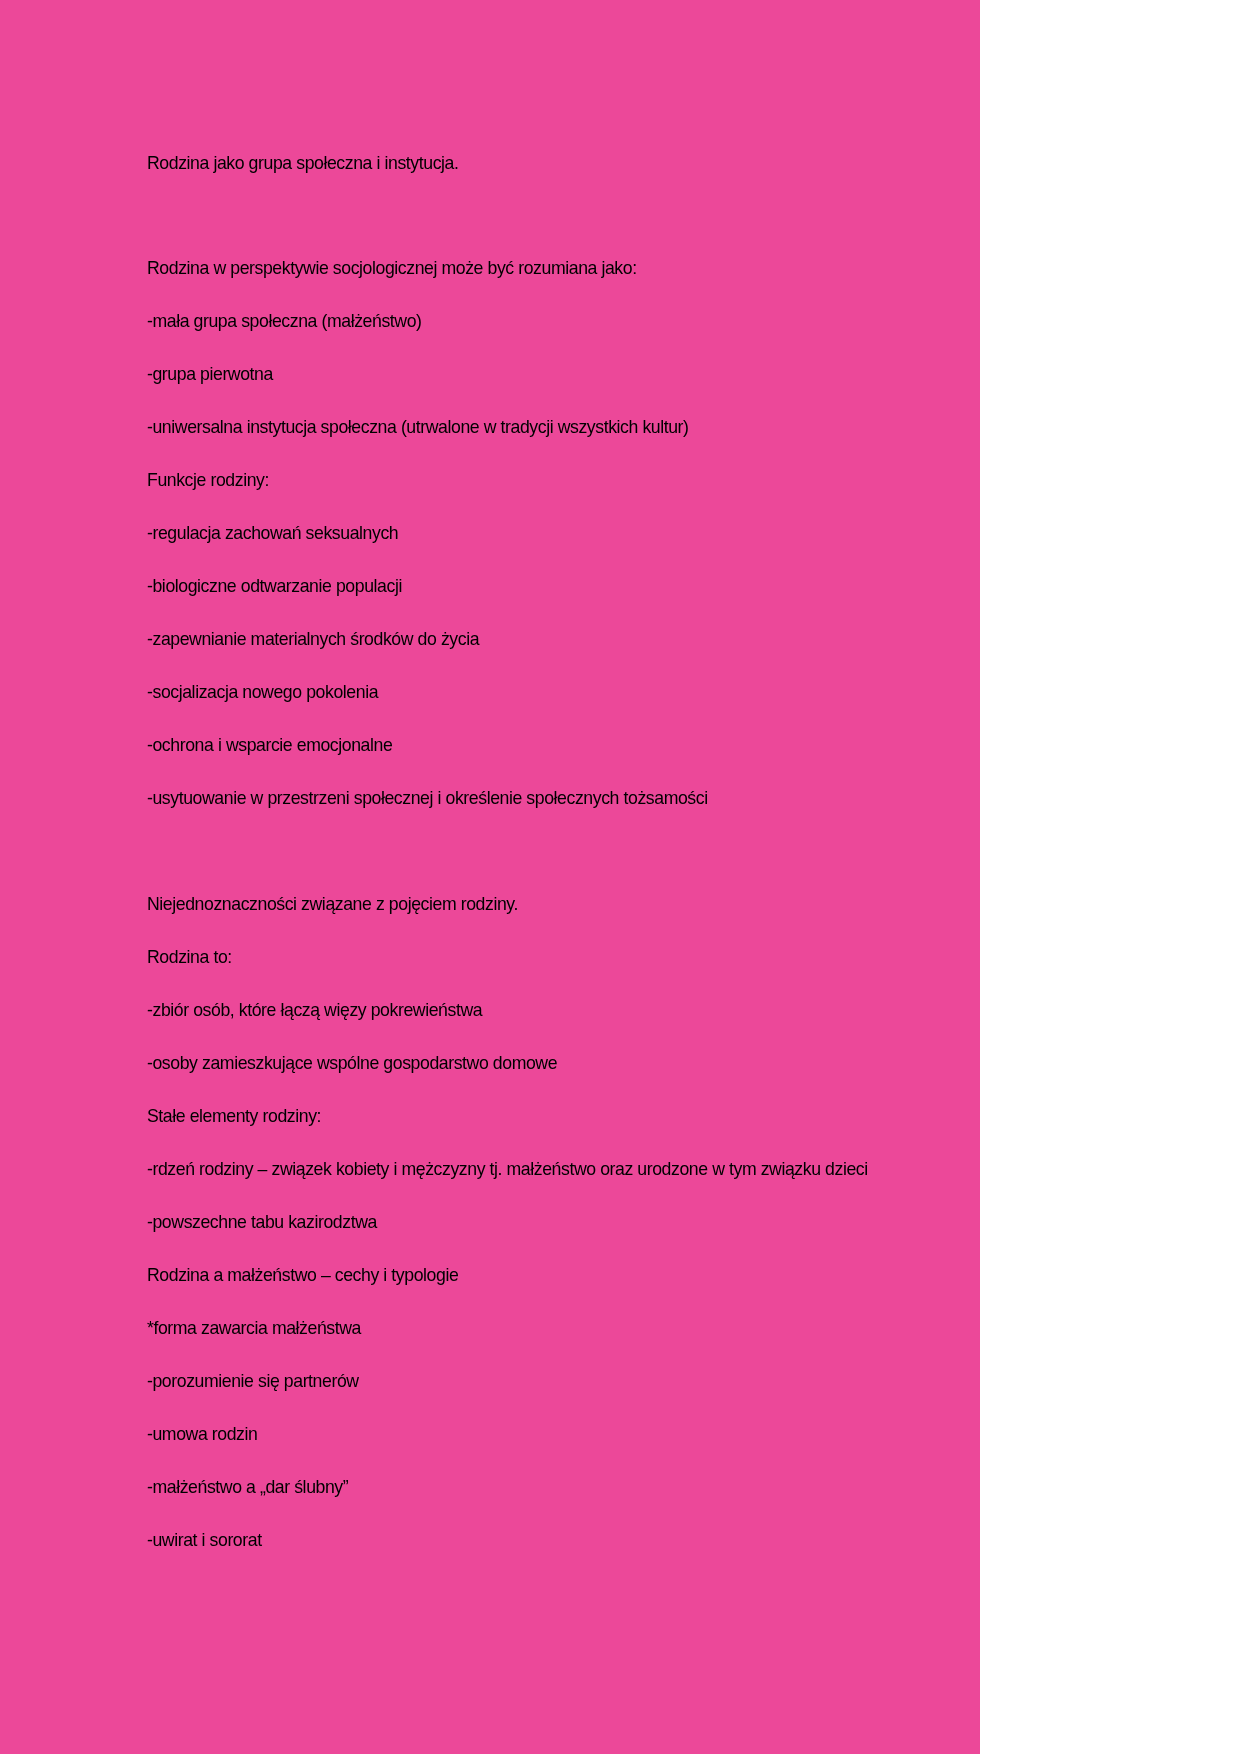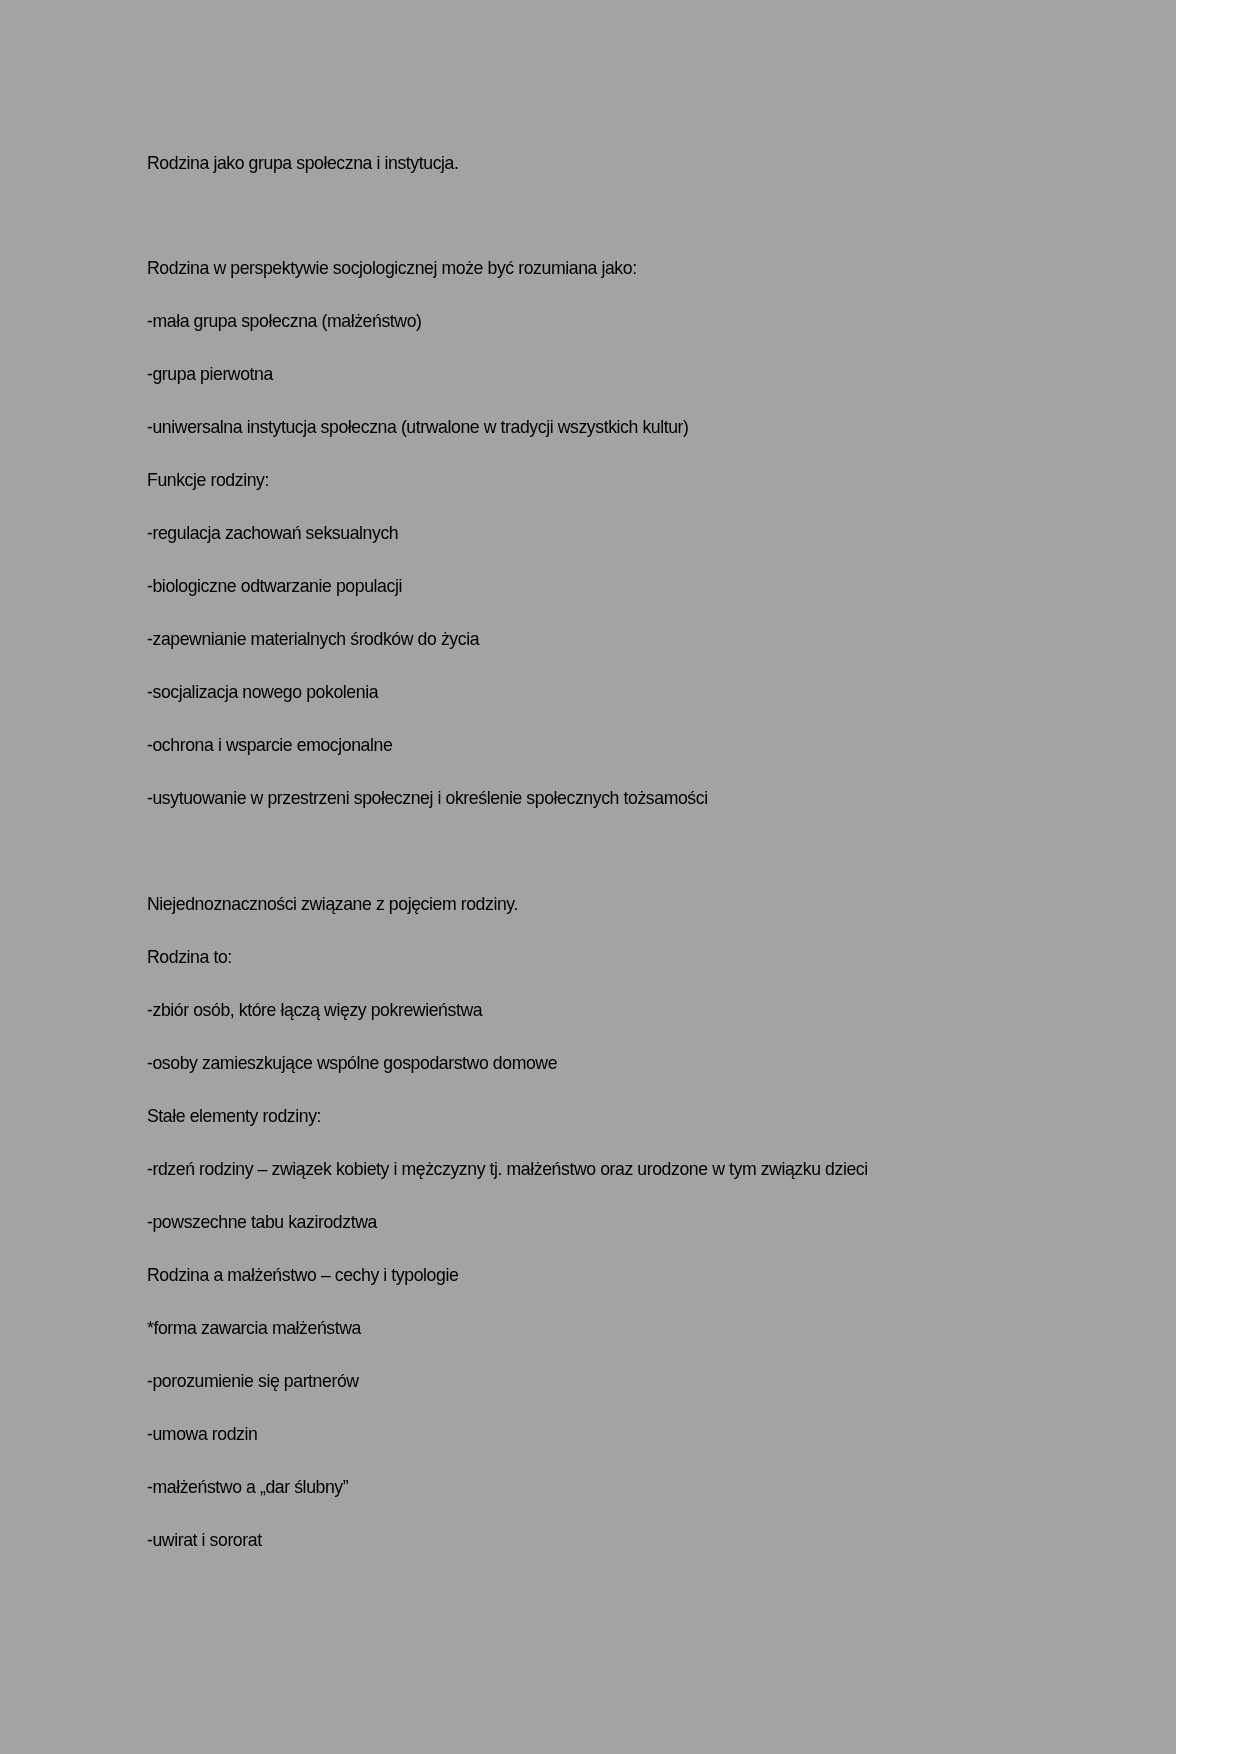--- a/index.html
+++ b/index.html
@@ -10,23 +10,23 @@
     body {
       width: 1240px;
       height: 1754px;
       position: relative;
       overflow: hidden;
     }
     .page {
       position: absolute;
       left: 0;
       top: 0;
-      width: 1176px;
+      width: 980px;
       height: 1754px;
-      background: #a3a3a3;
+      background: #ec4899;
     }
     .line {
       position: absolute;
       left: 147px;
       font-family: "Liberation Sans", sans-serif;
       font-size: 19px;
       color: #000000;
       white-space: nowrap;
       letter-spacing: -0.45px;
       line-height: 1;

